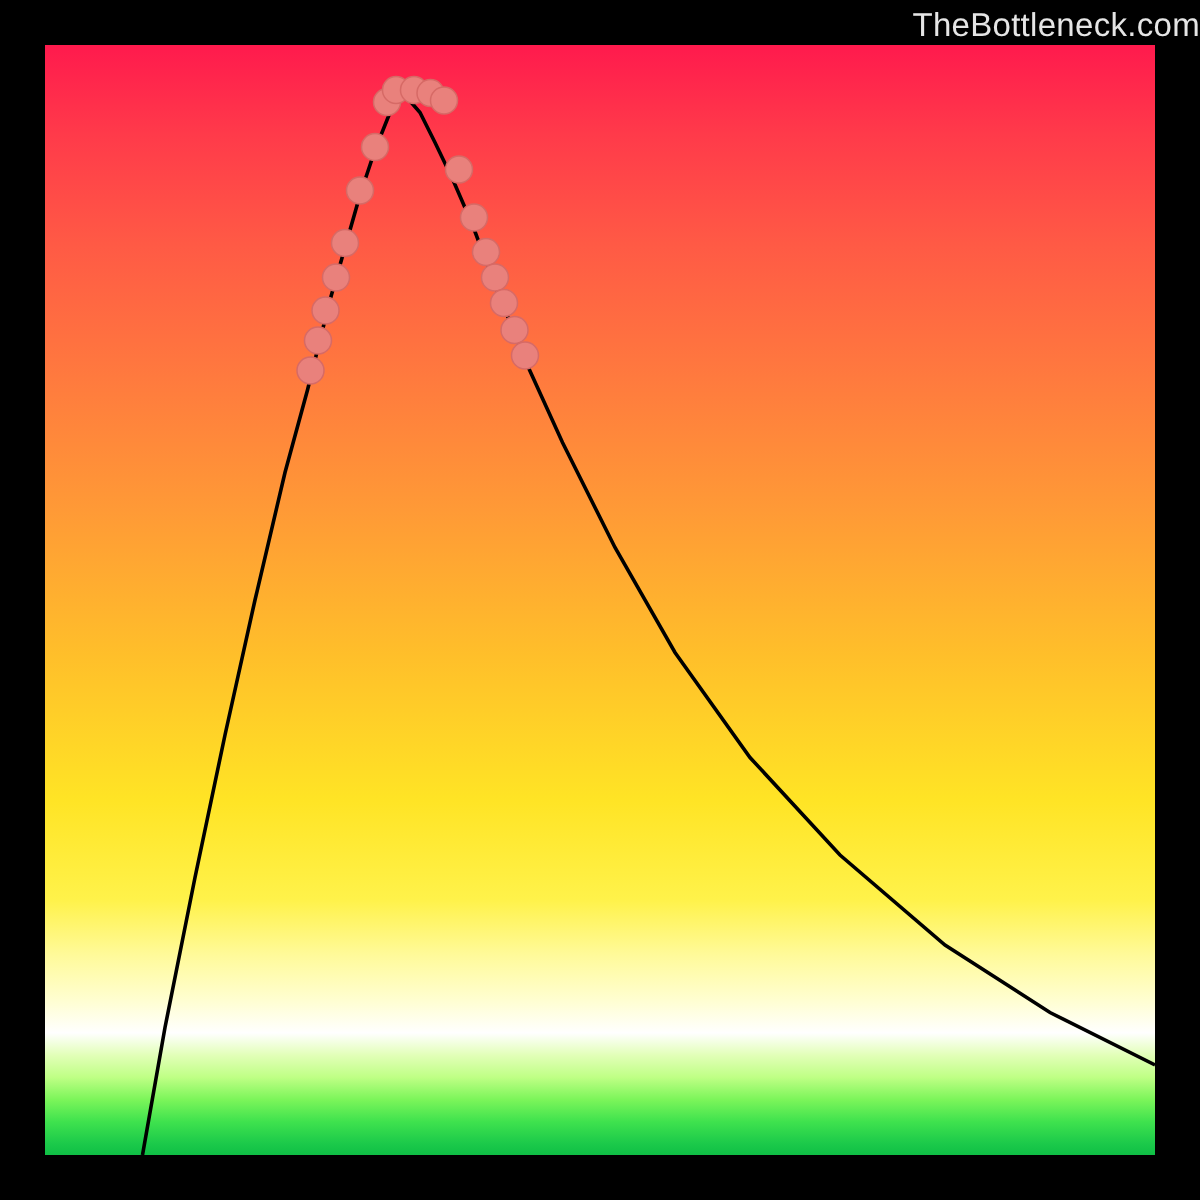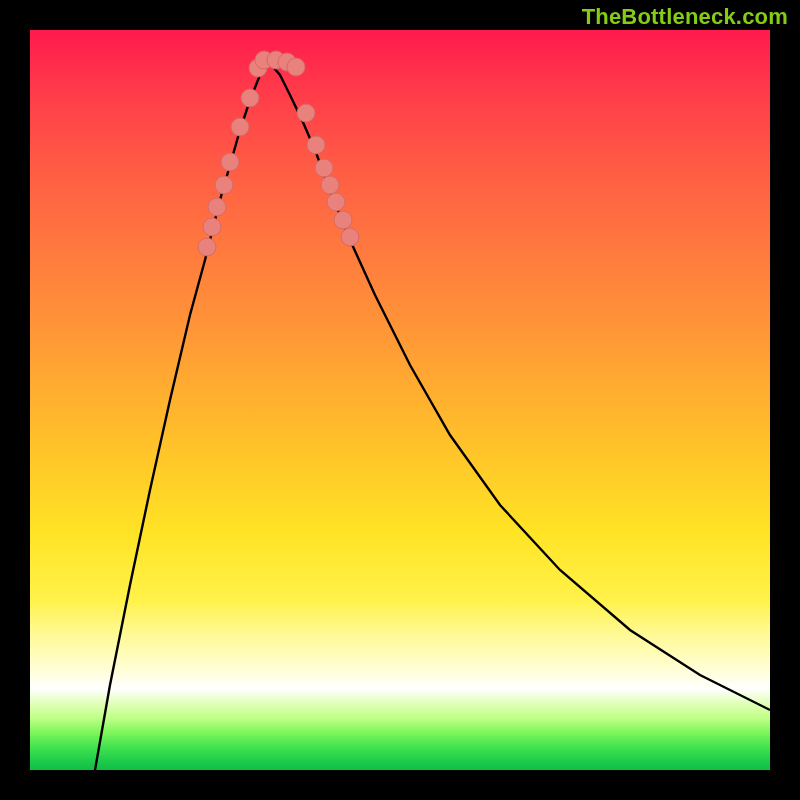--- a/index.html
+++ b/index.html
@@ -56,25 +56,25 @@
   .svg-layer {
     position: absolute;
     left: 0;
     top: 0;
     width: 100%;
     height: 100%;
   }
   .watermark {
     position: absolute;
     top: 4px;
-    right: 12px;
-    color: #84cc16;
+    right: 0;
+    color: #e5e5e5;
     font-size: 22px;
     letter-spacing: 0.2px;
-    font-weight: 700;
+    font-weight: 400;
   }
 </style>
 </head>
 <body>
 
 <div class="outer">
   <div class="watermark">TheBottleneck.com</div>
 
   <div class="plot-area">
     <div class="gradient-bg"></div>

